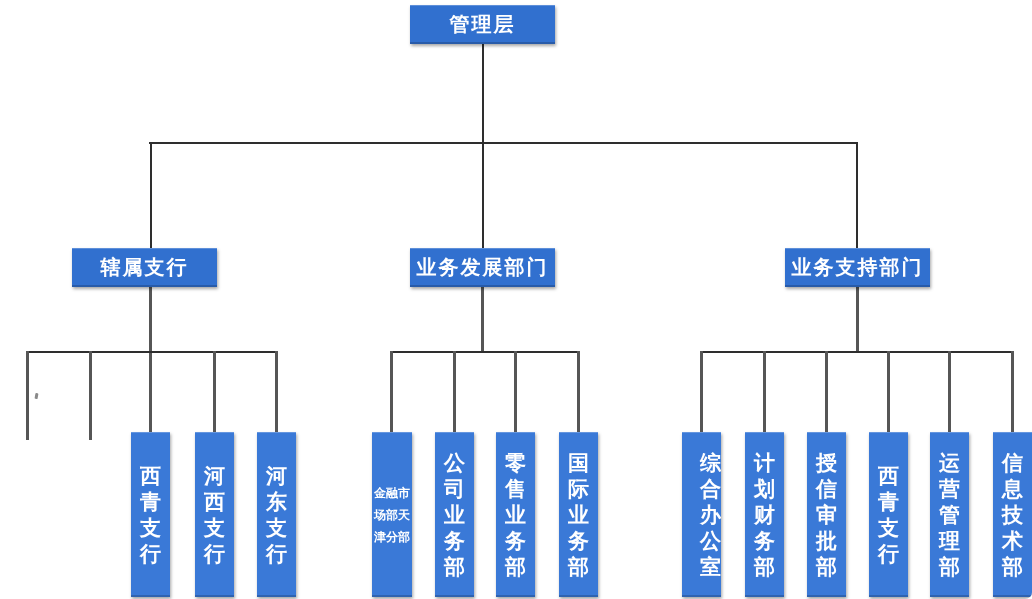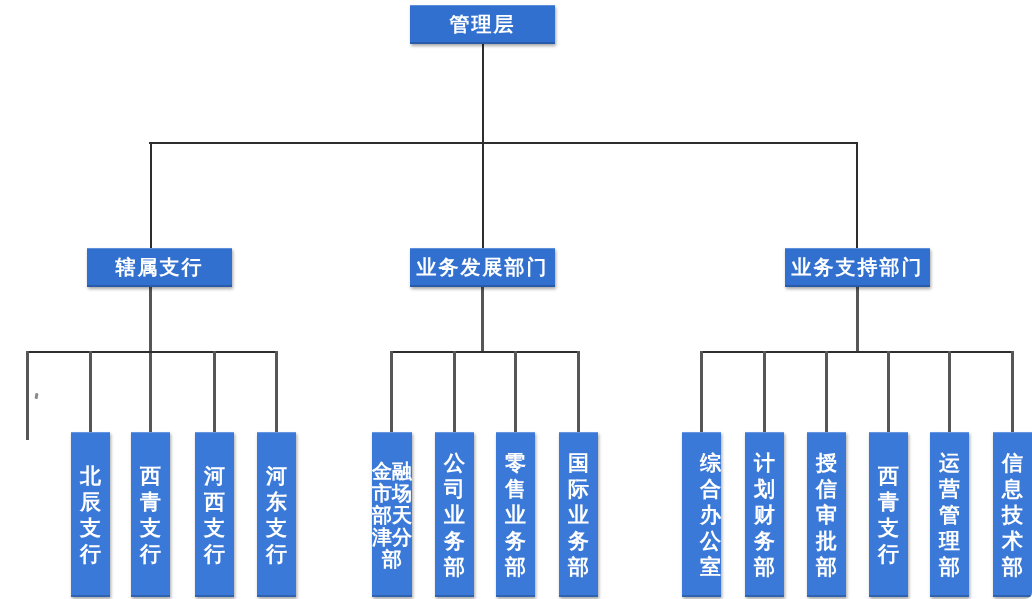--- a/index.html
+++ b/index.html
@@ -16,21 +16,21 @@
   }
   .branch {
     width:145px; height:39px; background:#3170CF;
     font-size:20px; letter-spacing:2px; white-space:nowrap;
   }
   .leaf {
     width:39px; height:165px; top:432px; background:#3A79D7;
     font-size:21px; line-height:26px; text-align:center;
     word-break:break-all; overflow:hidden;
   }
-  .leaf.wide { width:40px; font-size:20px; line-height:22px; letter-spacing:0; }
+  .leaf.wide { width:40px; font-size:12px; line-height:22px; letter-spacing:0; }
   .line { position:absolute; }
   .dark { background:#2e2e2e; z-index:1; }
   .gray { background:#565656; z-index:1; }
   .stray { position:absolute; left:35px; top:393px; width:3px; height:6px;
            background:#8a8a8a; transform:rotate(10deg); border-radius:1px; z-index:0; }
 </style>
 </head>
 <body>
 
 <div class="stage">
@@ -62,33 +62,30 @@
   <div class="line gray" style="left:887px; top:351px; width:3px; height:89px;"></div>
   <div class="line gray" style="left:948px; top:351px; width:3px; height:89px;"></div>
   <div class="line gray" style="left:1011px; top:351px; width:3px; height:89px;"></div>
 
   <div class="stray"></div>
 
   <div class="node branch" style="left:410px; top:5px;">
     <span>管理层</span>
   </div>
 
-  <div class="node branch" style="left:87px; top:248px;">
+  <div class="node branch" style="left:72px; top:248px;">
     <span>辖属支行</span>
   </div>
   <div class="node branch" style="left:410px; top:248px;">
     <span>业务发展部门</span>
   </div>
   <div class="node branch" style="left:785px; top:248px;">
     <span>业务支持部门</span>
   </div>
 
-  <div class="node leaf" style="left:71px;">
-    <span>北辰支行</span>
-  </div>
   <div class="node leaf" style="left:131px;">
     <span>西青支行</span>
   </div>
   <div class="node leaf" style="left:195px;">
     <span>河西支行</span>
   </div>
   <div class="node leaf" style="left:257px;">
     <span>河东支行</span>
   </div>
 

